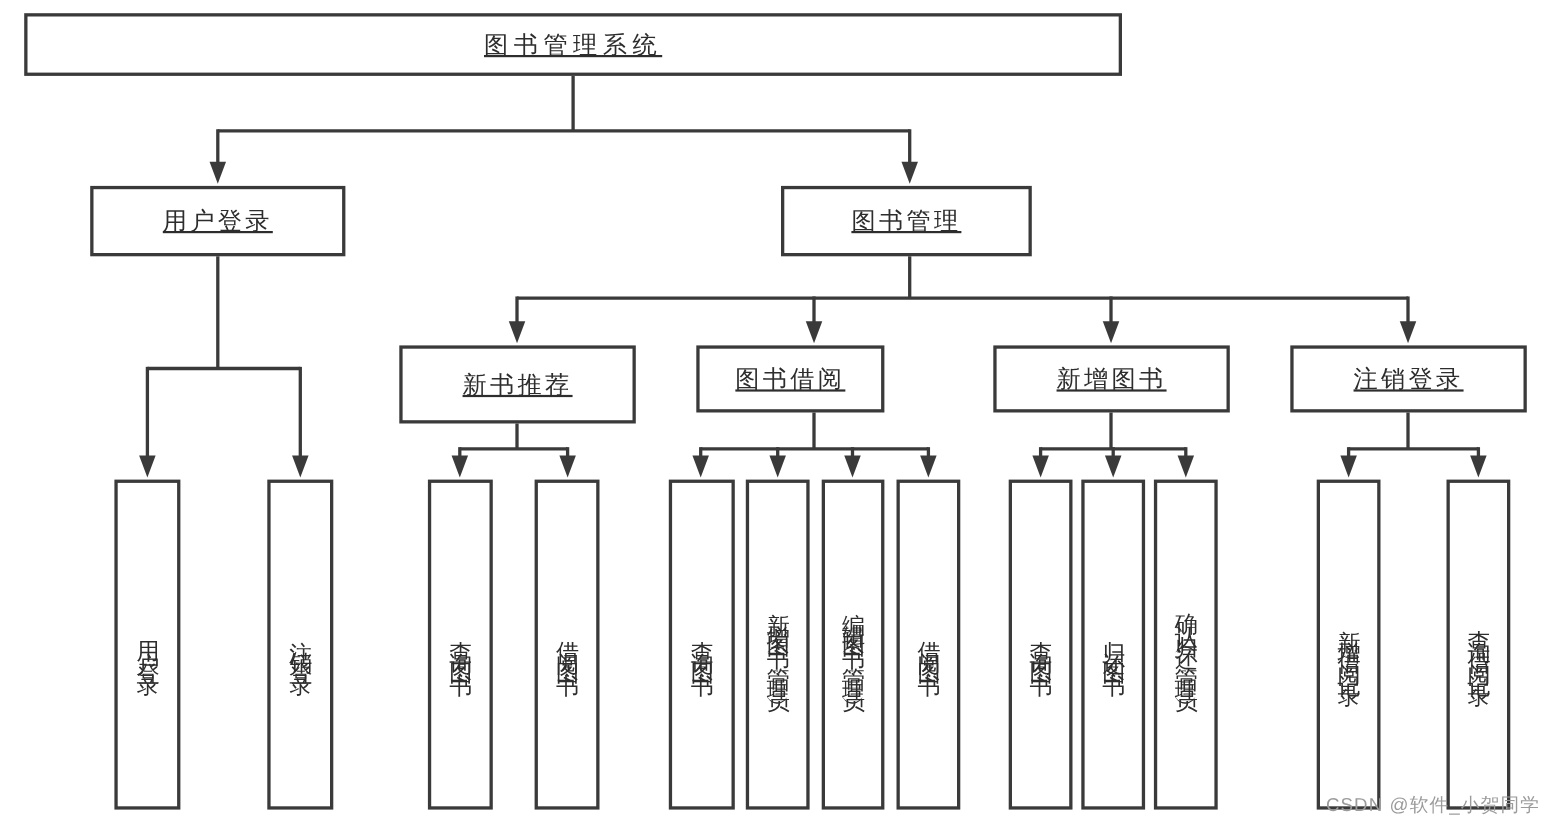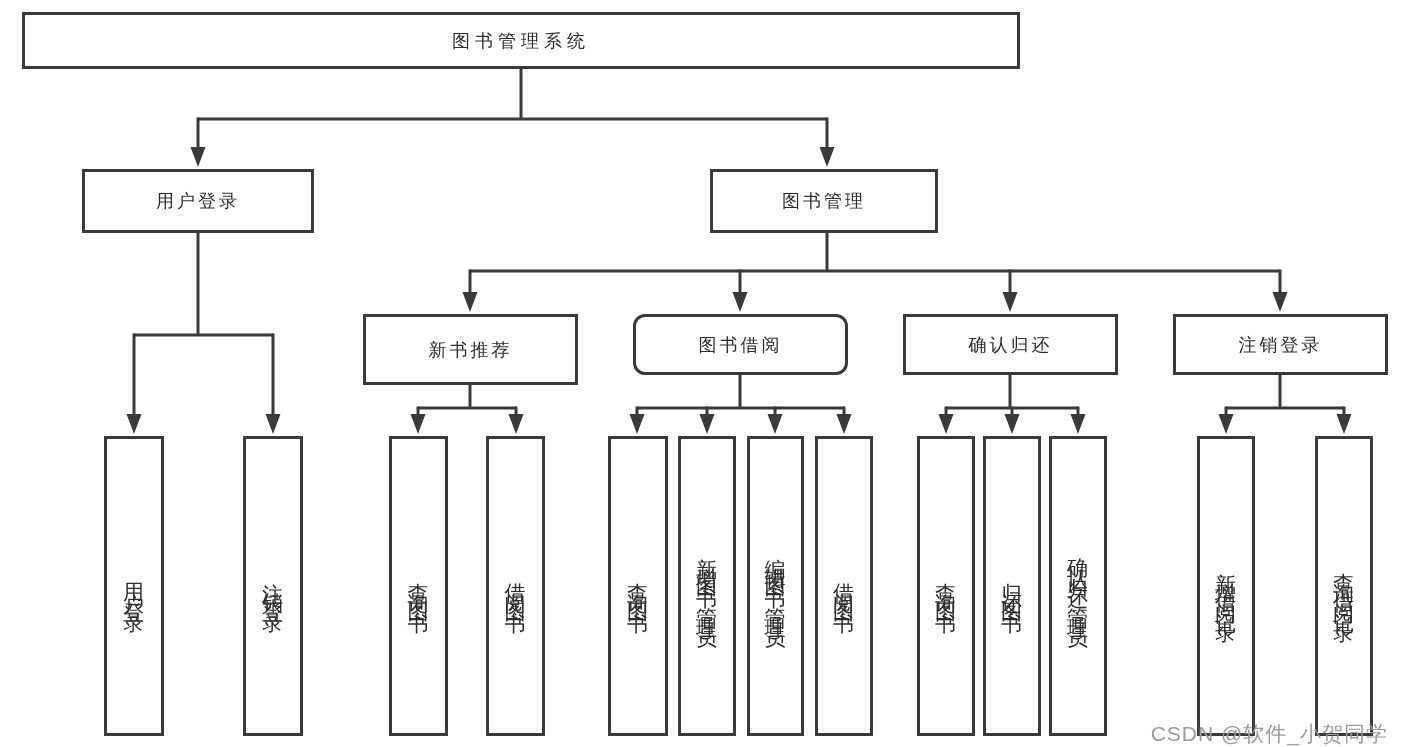--- a/index.html
+++ b/index.html
@@ -34,39 +34,40 @@
     position: absolute;
     box-sizing: border-box;
     background: #ffffff;
     border: 3px solid #3a3a3a;
     display: flex;
     align-items: center;
     justify-content: center;
     color: #2d2d2d;
   }
   .hbox .lbl {
-    font-size: 18px;
+    font-size: 22px;
     letter-spacing: 3px;
     white-space: nowrap;
+    text-decoration: underline;
   }
   .hbox.root .lbl {
     letter-spacing: 5px;
   }
   .vbox .lbl {
     writing-mode: vertical-rl;
     font-size: 21px;
     letter-spacing: 10px;
     line-height: 1;
     white-space: nowrap;
   }
   .watermark {
     position: absolute;
-    right: 17px;
+    right: 5px;
     top: 720px;
-    font-size: 21px;
+    font-size: 17px;
     letter-spacing: 1px;
     color: #9b9b9b;
     white-space: nowrap;
     z-index: 5;
   }
 </style>
 </head>
 <body>
 
 <div id="stage">
@@ -154,25 +155,25 @@
   <div class="box hbox" style="left:82px; top:169px; width:232px; height:64px;">
     <span class="lbl">用户登录</span>
   </div>
   <div class="box hbox" style="left:710px; top:169px; width:228px; height:64px;">
     <span class="lbl">图书管理</span>
   </div>
 
   <div class="box hbox" style="left:363px; top:314px; width:215px; height:71px;">
     <span class="lbl">新书推荐</span>
   </div>
-  <div class="box hbox" style="left:633px; top:314px; width:215px; height:61px;border-radius:12px;">
+  <div class="box hbox" style="left:633px; top:314px; width:171px; height:61px;">
     <span class="lbl">图书借阅</span>
   </div>
   <div class="box hbox" style="left:903px; top:314px; width:215px; height:61px;">
-    <span class="lbl">确认归还</span>
+    <span class="lbl">新增图书</span>
   </div>
   <div class="box hbox" style="left:1173px; top:314px; width:215px; height:61px;">
     <span class="lbl">注销登录</span>
   </div>
 
   <div class="box vbox" style="left:104px; top:436px; width:60px; height:300px;">
     <span class="lbl">用户登录</span>
   </div>
   <div class="box vbox" style="left:243px; top:436px; width:60px; height:300px;">
     <span class="lbl">注销登录</span>

